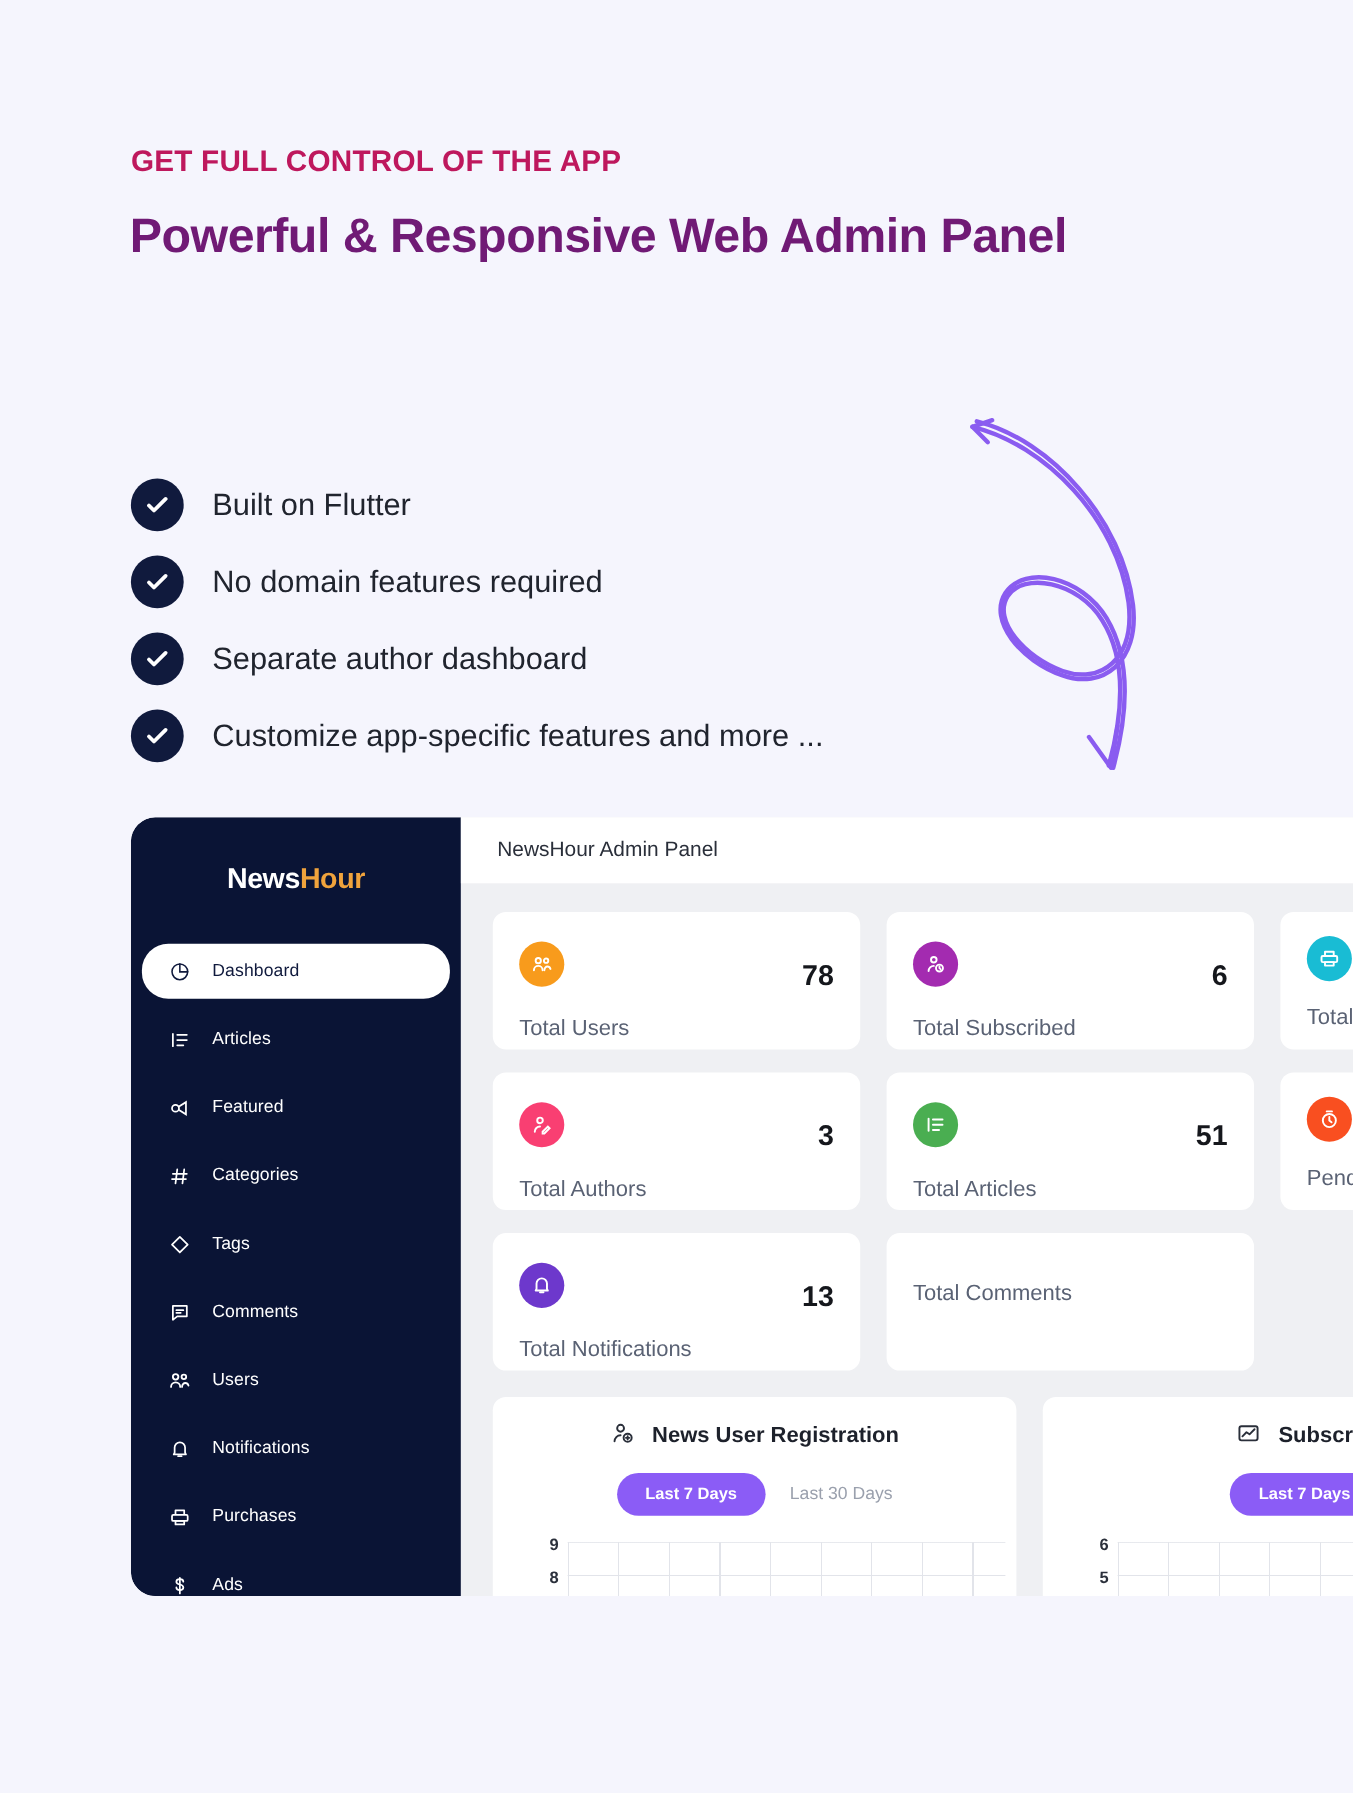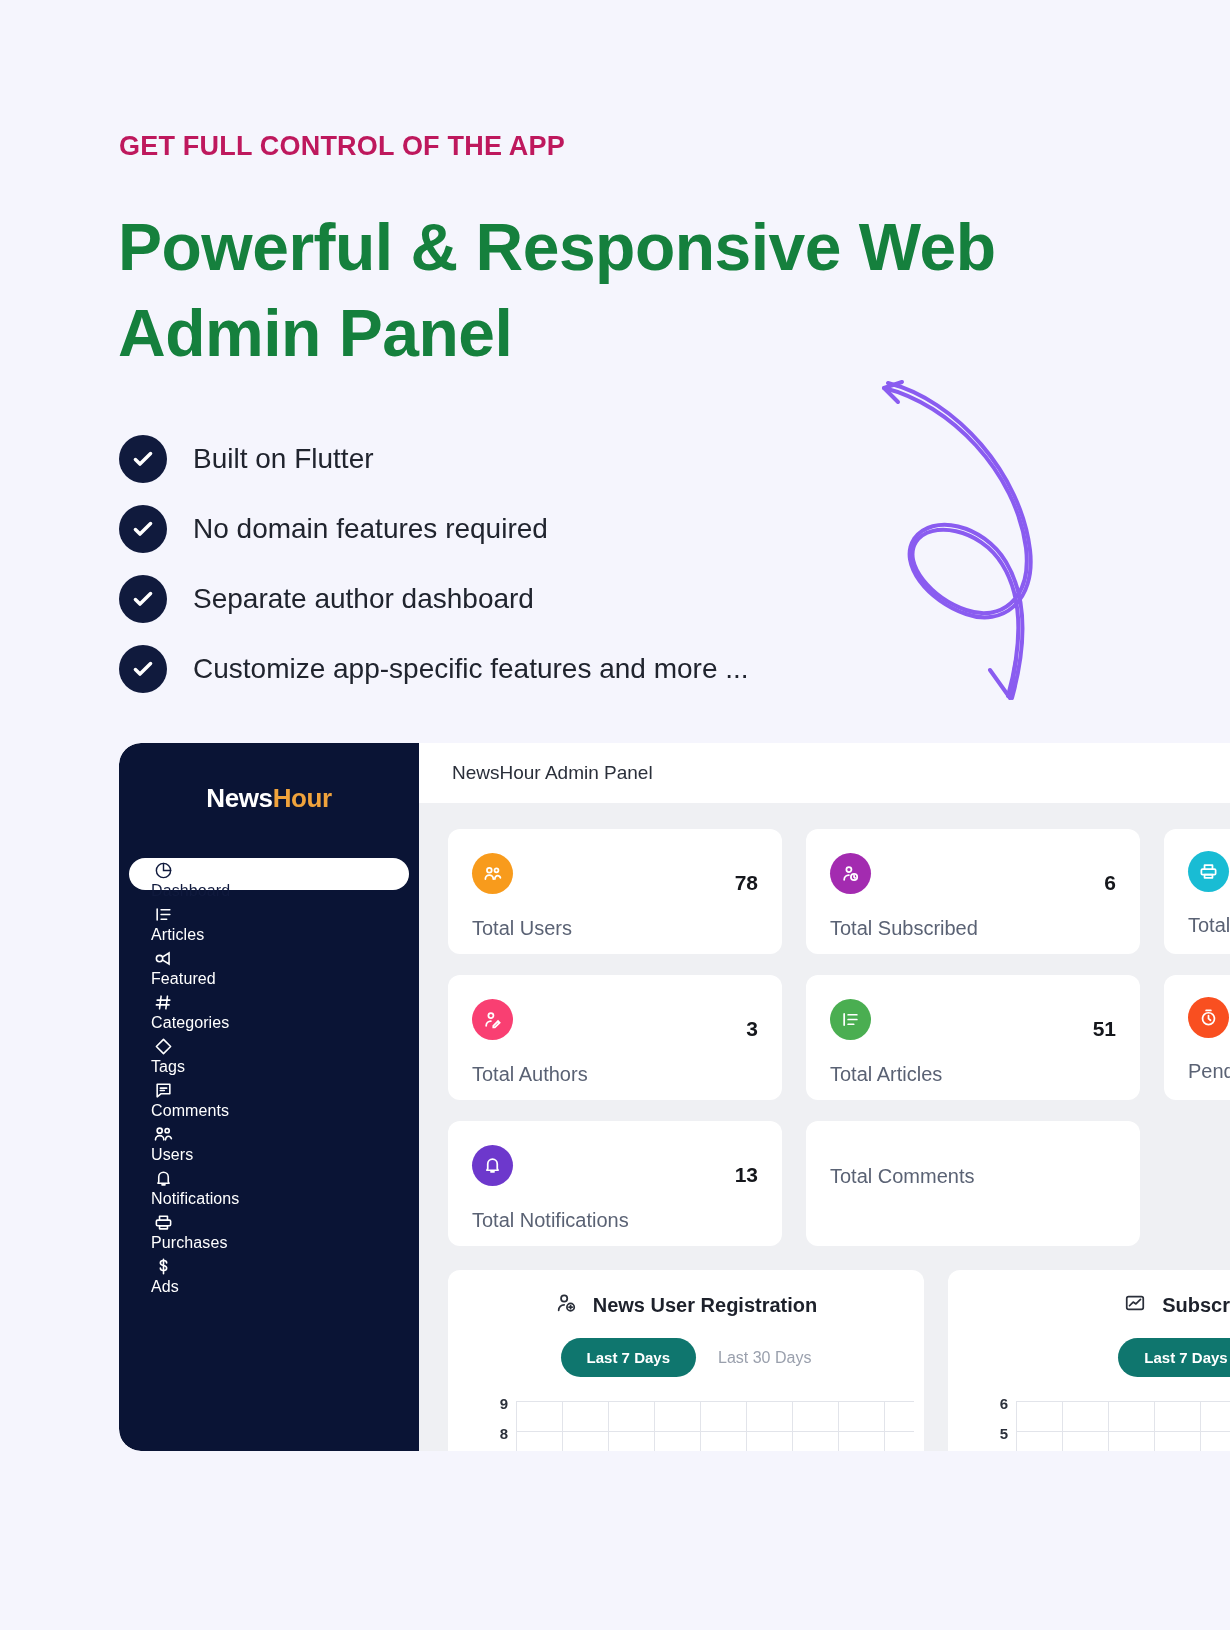--- a/index.html
+++ b/index.html
@@ -11,23 +11,23 @@
   }
   .page { position: relative; width: 1230px; height: 1630px; }
 
   
   .eyebrow {
     position: absolute; left: 119px; top: 131px;
     font-size: 27px; font-weight: bold; letter-spacing: 0.2px;
     color: #be185d;
   }
   .headline {
-    position: absolute; left: 118px; top: 204px; width: 900px;
-    font-size: 66px; font-weight: bold; line-height: 1.31;
-    color: #15803d; letter-spacing: -0.5px;
+    position: absolute; left: 118px; top: 186px; width: 900px;
+    font-size: 44px; font-weight: bold; line-height: 1.31;
+    color: #701a75; letter-spacing: -0.5px;
   }
 
   .features { position: absolute; left: 119px; top: 424px; width: 800px; }
   .feature-row { display: flex; align-items: center; height: 70px; }
   .check-badge {
     width: 48px; height: 48px; border-radius: 50%;
     background: #101a3d; flex: 0 0 48px;
     display: flex; align-items: center; justify-content: center;
     margin-right: 26px;
   }
@@ -53,23 +53,23 @@
   }
   .logo {
     text-align: center; font-size: 26px; font-weight: bold;
     letter-spacing: -0.4px; margin-bottom: 44px;
   }
   .logo .l-news { color: #ffffff; }
   .logo .l-hour { color: #f0a33c; }
 
   .nav { padding: 0 10px; }
   .nav-item {
-    display: flex; height: 32px;
+    display: flex; align-items: center; height: 50px;
     margin: 0 0 12px 0; padding-left: 22px;
-    border-radius: 24px; color: #ffffff; flex-direction: column;
+    border-radius: 24px; color: #ffffff;
   }
   .nav-item.active { background: #ffffff; color: #101a3d; }
   .nav-ico {
     width: 24px; flex: 0 0 24px; margin-right: 18px;
     display: flex; align-items: center; justify-content: center;
   }
   .nav-label { font-size: 16px; letter-spacing: 0.1px; }
 
   .content { flex: 1; background: #eff0f3; display: flex; flex-direction: column; }
   .topbar {
@@ -85,33 +85,33 @@
   }
   .stat-card {
     background: #ffffff; border-radius: 12px; height: 125px;
     padding: 22px 24px 0 24px; position: relative;
   }
   .stat-top { display: flex; align-items: center; justify-content: space-between; }
   .stat-ico {
     width: 41px; height: 41px; border-radius: 50%;
     display: flex; align-items: center; justify-content: center;
   }
-  .stat-value { font-size: 21px; font-weight: bold; color: #15171c; margin-top: 20px; }
+  .stat-value { font-size: 26px; font-weight: bold; color: #15171c; margin-top: 20px; }
   .stat-label { margin-top: 22px; font-size: 20px; color: #5a6274; }
 
   .charts {
     padding: 24px 0 0 29px;
     display: grid; grid-template-columns: 476px 476px; gap: 24px;
   }
   .chart-card { background: #ffffff; border-radius: 12px; height: 220px; padding: 22px 0 0 0; }
   .chart-head { display: flex; align-items: center; justify-content: center; gap: 16px; }
   .chart-title { font-size: 20px; font-weight: bold; color: #1d212b; }
   .chart-tabs { display: flex; align-items: center; justify-content: center; gap: 22px; margin-top: 20px; }
   .chip {
-    background: #0f766e; color: #ffffff; font-size: 15px; font-weight: bold;
+    background: #8b5cf6; color: #ffffff; font-size: 15px; font-weight: bold;
     padding: 11px 26px; border-radius: 20px;
   }
   .chip-off { color: #9aa0ad; font-size: 16px; }
   .plot { position: relative; margin: 24px 0 0 34px; height: 90px; }
   .plot-ylabels {
     position: absolute; left: 0; top: -8px; width: 26px;
     text-align: right; font-size: 15px; color: #2b303b; font-weight: bold;
   }
   .plot-ylabels div { height: 30px; line-height: 22px; }
   .grid {

